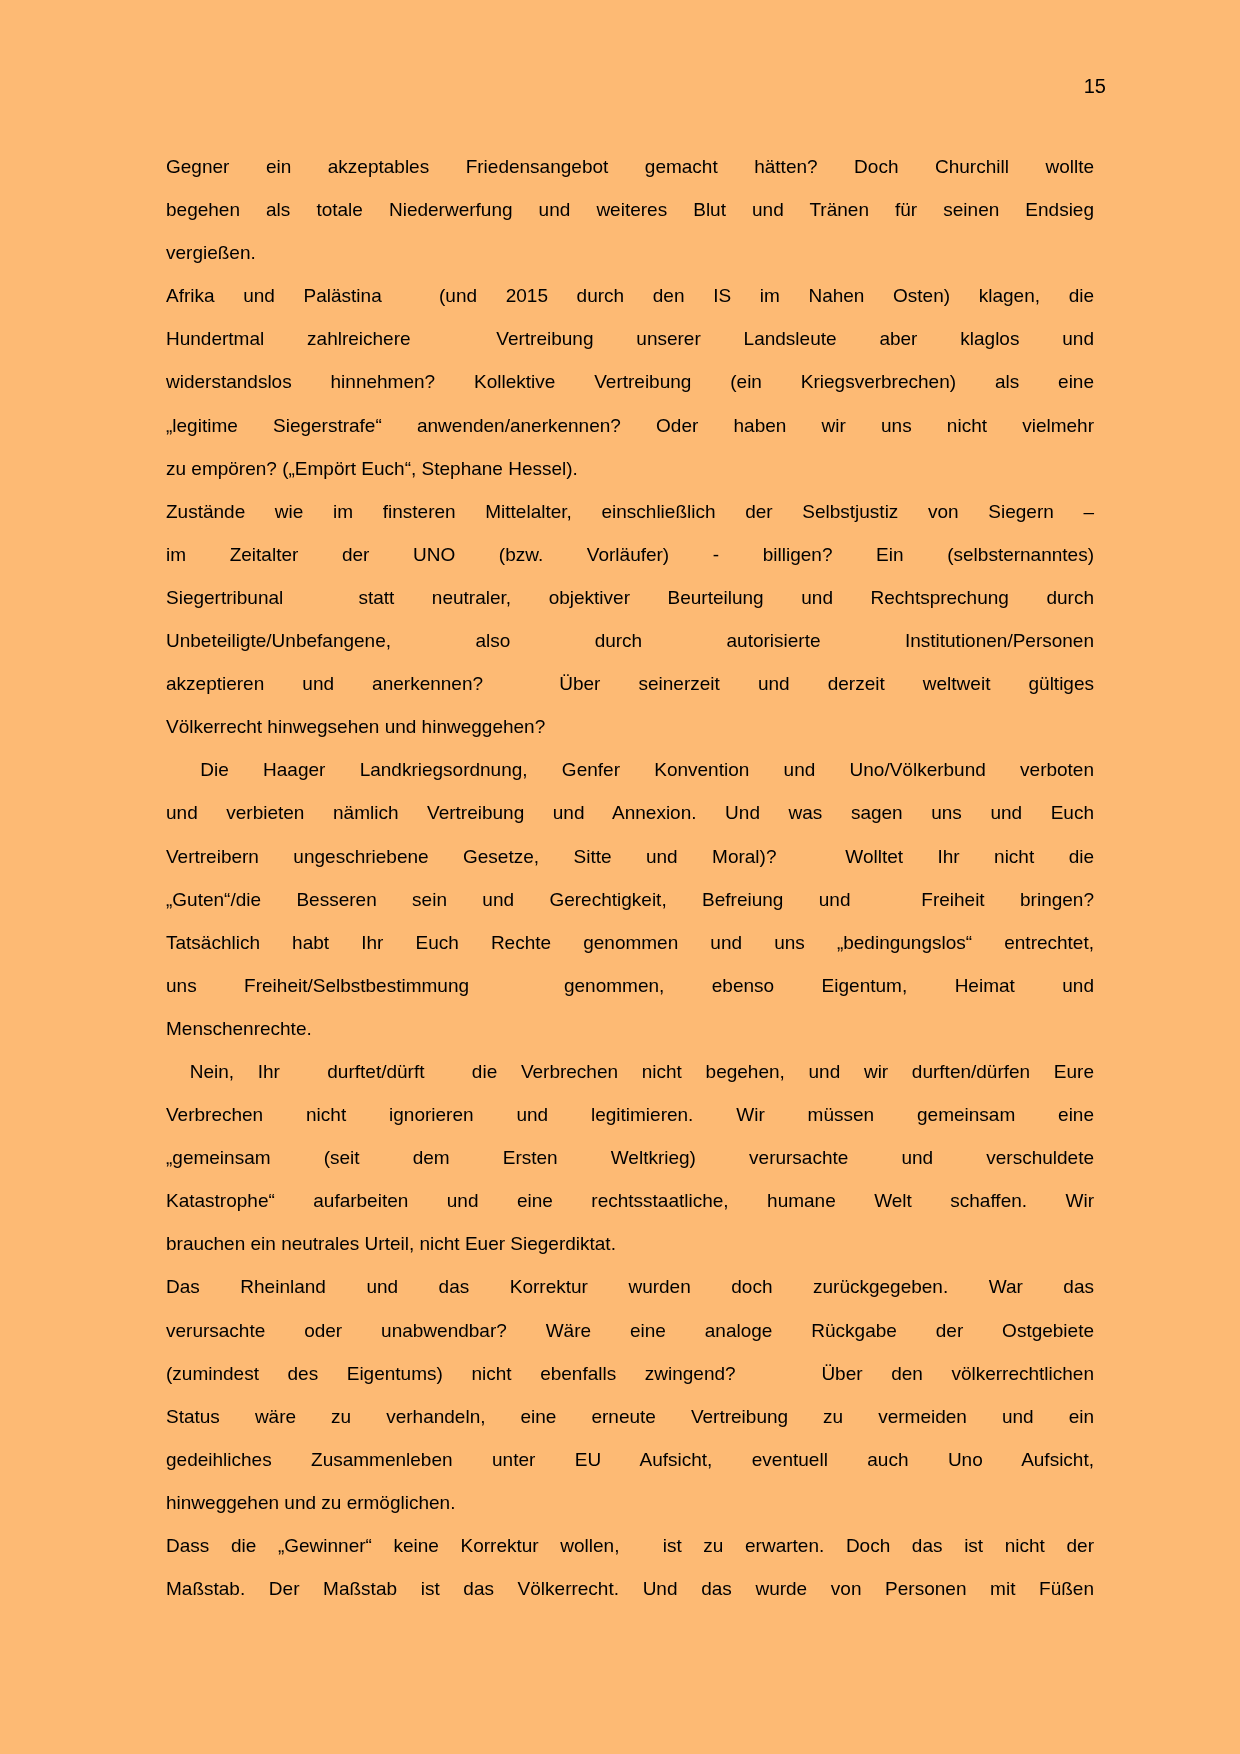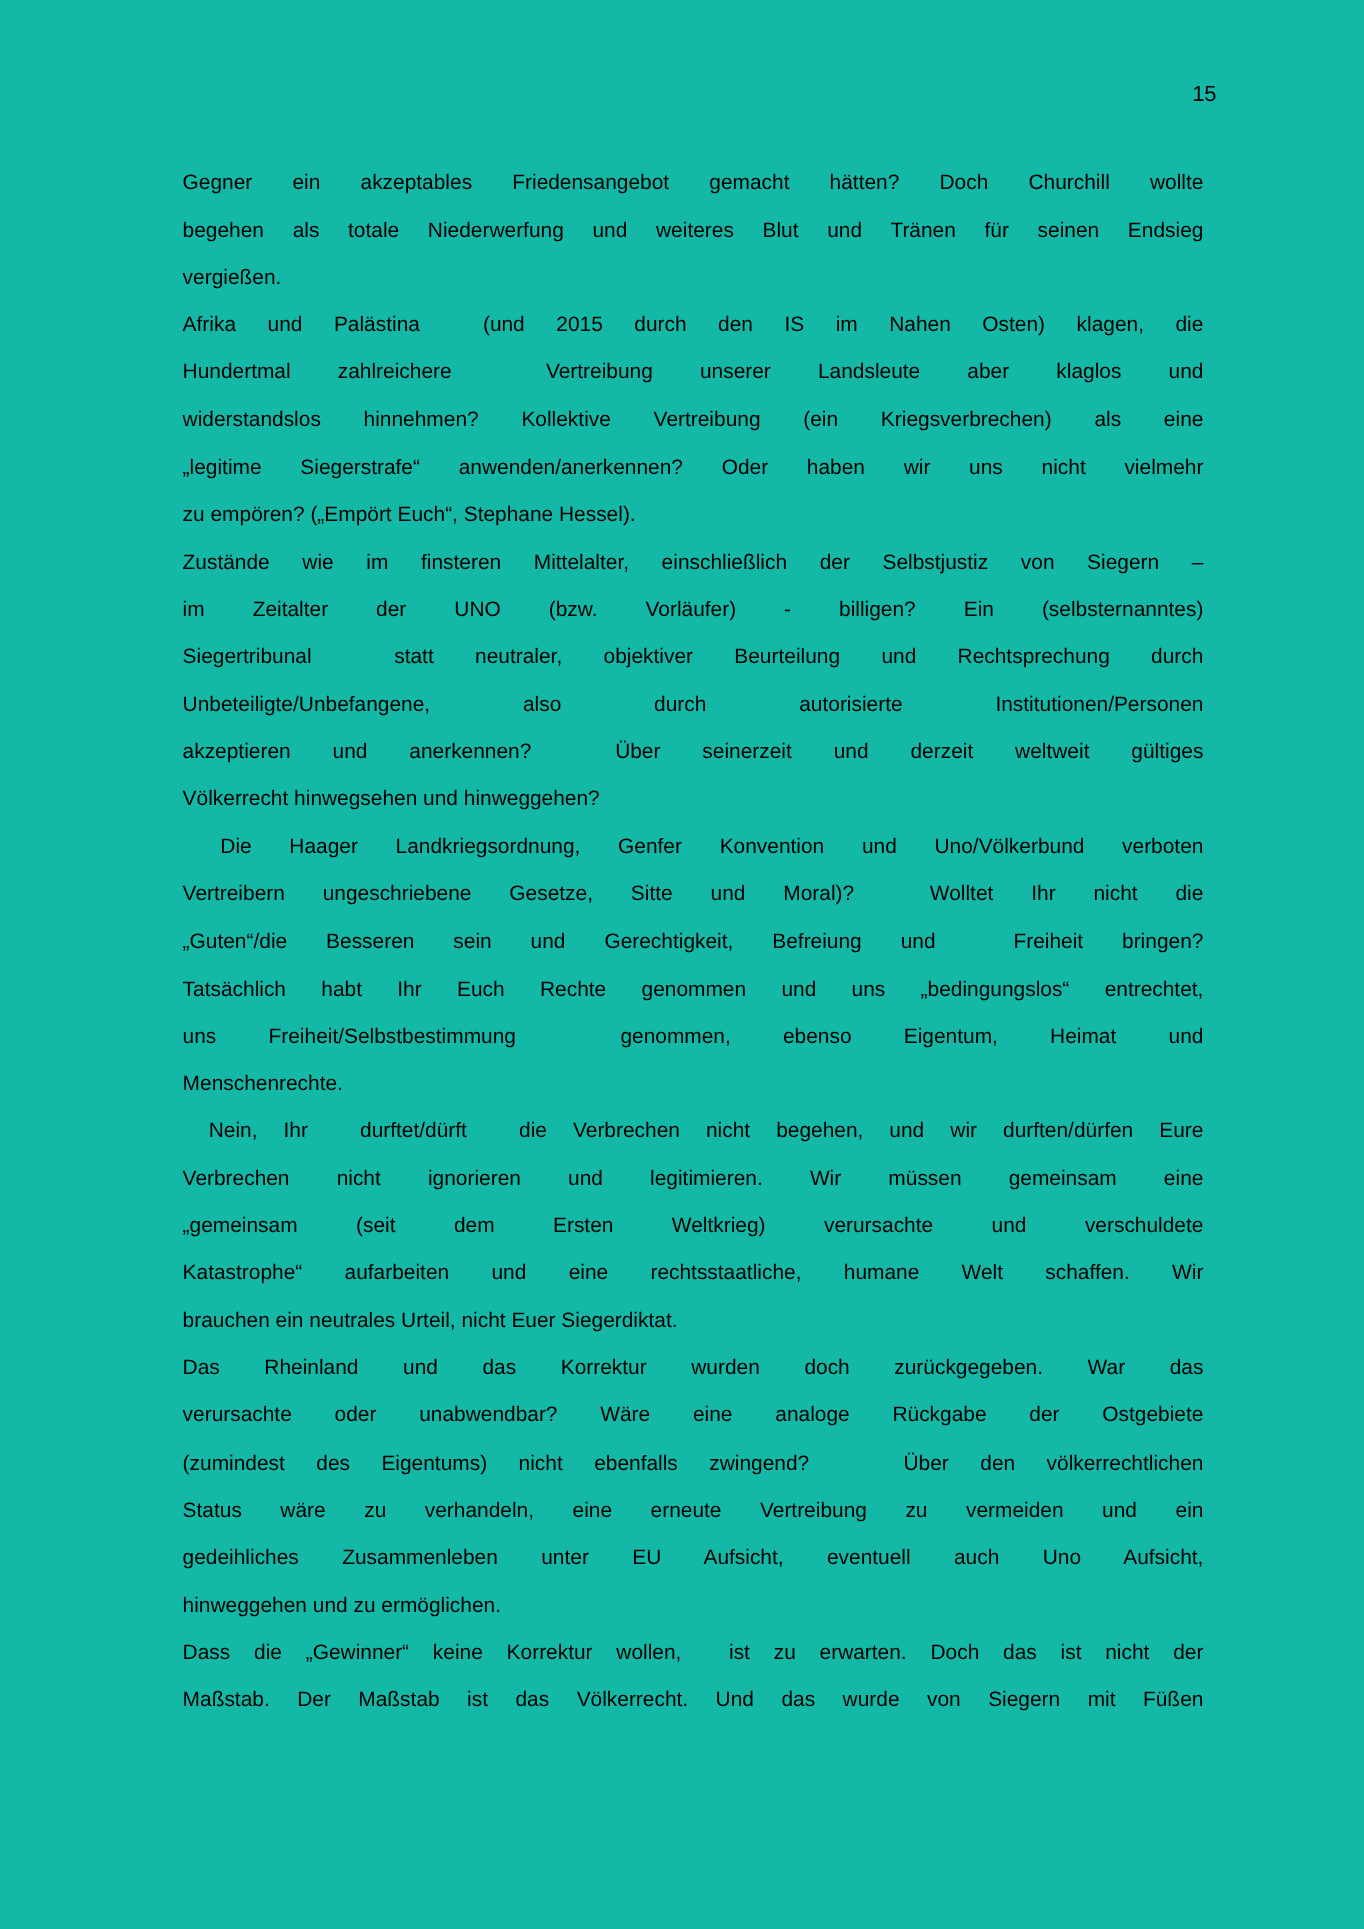--- a/index.html
+++ b/index.html
@@ -1,19 +1,19 @@
 <!DOCTYPE html>
 <html><head>
   <meta charset="utf-8">
   <style>
     html, body { margin: 0; padding: 0; background: #ffffff; }
     body { width: 1240px; height: 1754px; position: relative; overflow: hidden; }
     .page {
       position: absolute; left: 0; top: 0; width: 1240px; height: 1754px;
-      background: #14b8a6; color: #000000;
+      background: #fdba74; color: #000000;
       font-family: "Liberation Sans", sans-serif;
     }
     .page-number {
       position: absolute; top: 74px; left: 1060px; width: 46px;
       text-align: right; font-size: 20px; line-height: 24px;
     }
     .body-text {
       position: absolute; left: 166px; top: 145px; width: 928px;
       font-size: 19px; line-height: 43.1px;
     }
@@ -37,32 +37,33 @@
       <span class="line">widerstandslos hinnehmen? Kollektive Vertreibung (ein Kriegsverbrechen) als eine</span>
       <span class="line">„legitime Siegerstrafe“ anwenden/anerkennen? Oder haben wir uns nicht vielmehr</span>
       <span class="line last">zu empören? („Empört Euch“, Stephane Hessel).</span>
       <span class="line">Zustände wie im finsteren Mittelalter, einschließlich der Selbstjustiz von Siegern –</span>
       <span class="line">im Zeitalter der UNO (bzw. Vorläufer) - billigen? Ein (selbsternanntes)</span>
       <span class="line">Siegertribunal  statt neutraler, objektiver Beurteilung und Rechtsprechung durch</span>
       <span class="line">Unbeteiligte/Unbefangene, also durch autorisierte Institutionen/Personen</span>
       <span class="line">akzeptieren und anerkennen?  Über seinerzeit und derzeit weltweit gültiges</span>
       <span class="line last">Völkerrecht hinwegsehen und hinweggehen?</span>
       <span class="line"> Die Haager Landkriegsordnung, Genfer Konvention und Uno/Völkerbund verboten</span>
+      <span class="line">und verbieten nämlich Vertreibung und Annexion. Und was sagen uns und Euch</span>
       <span class="line">Vertreibern ungeschriebene Gesetze, Sitte und Moral)?  Wolltet Ihr nicht die</span>
       <span class="line">„Guten“/die Besseren sein und Gerechtigkeit, Befreiung und  Freiheit bringen?</span>
       <span class="line">Tatsächlich habt Ihr Euch Rechte genommen und uns „bedingungslos“ entrechtet,</span>
       <span class="line">uns Freiheit/Selbstbestimmung  genommen, ebenso Eigentum, Heimat und</span>
       <span class="line last">Menschenrechte.</span>
       <span class="line"> Nein, Ihr  durftet/dürft  die Verbrechen nicht begehen, und wir durften/dürfen Eure</span>
       <span class="line">Verbrechen nicht ignorieren und legitimieren. Wir müssen gemeinsam eine</span>
       <span class="line">„gemeinsam (seit dem Ersten Weltkrieg) verursachte und verschuldete</span>
       <span class="line">Katastrophe“ aufarbeiten und eine rechtsstaatliche, humane Welt schaffen. Wir</span>
       <span class="line last">brauchen ein neutrales Urteil, nicht Euer Siegerdiktat.</span>
       <span class="line">Das Rheinland und das Korrektur wurden doch zurückgegeben. War das</span>
       <span class="line">verursachte oder unabwendbar? Wäre eine analoge Rückgabe der Ostgebiete</span>
       <span class="line">(zumindest des Eigentums) nicht ebenfalls zwingend?   Über den völkerrechtlichen</span>
       <span class="line">Status wäre zu verhandeln, eine erneute Vertreibung zu vermeiden und ein</span>
       <span class="line">gedeihliches Zusammenleben unter EU Aufsicht, eventuell auch Uno Aufsicht,</span>
       <span class="line last">hinweggehen und zu ermöglichen.</span>
       <span class="line">Dass die „Gewinner“ keine Korrektur wollen,  ist zu erwarten. Doch das ist nicht der</span>
-      <span class="line">Maßstab. Der Maßstab ist das Völkerrecht. Und das wurde von Siegern mit Füßen</span>
+      <span class="line">Maßstab. Der Maßstab ist das Völkerrecht. Und das wurde von Personen mit Füßen</span>
     </div>
 </div>
 
 </body></html>

